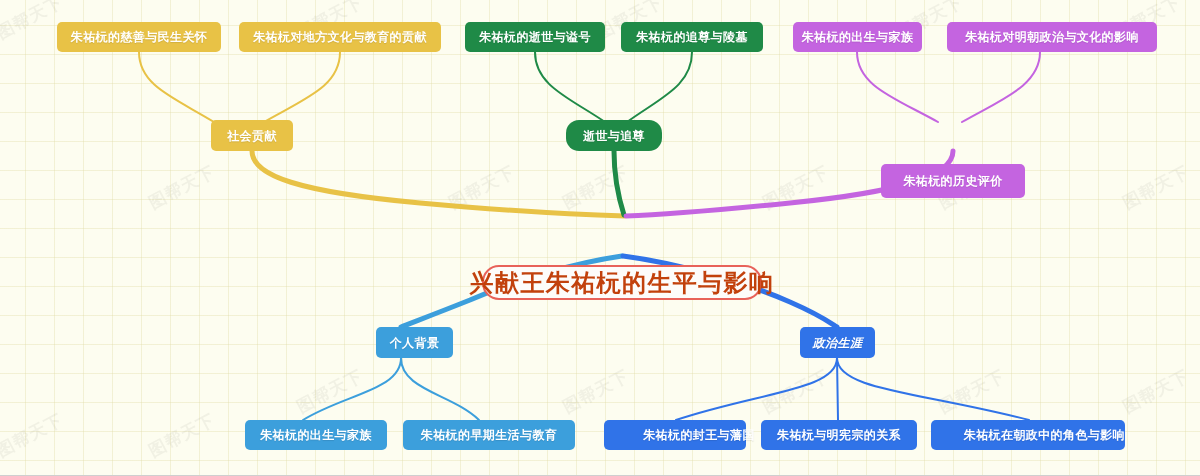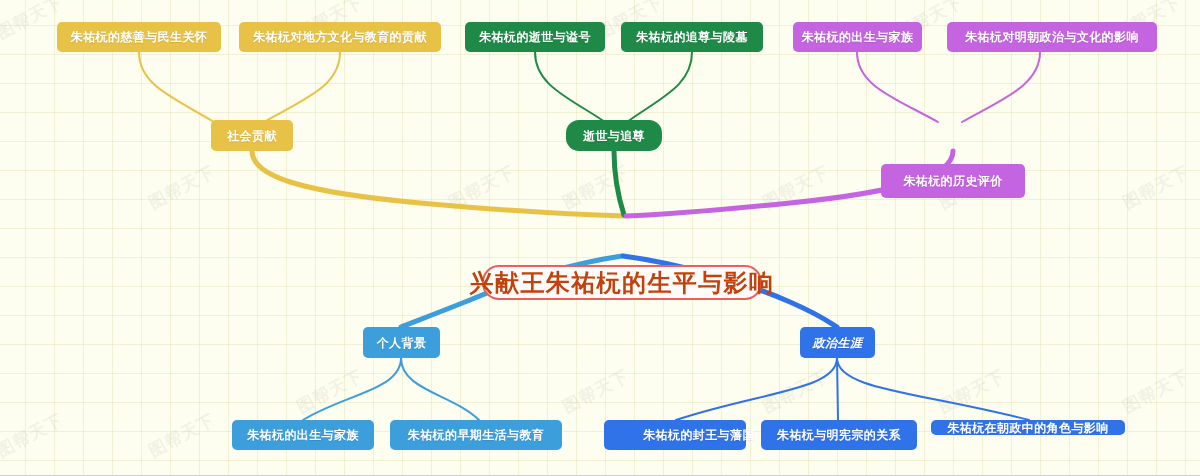--- a/index.html
+++ b/index.html
@@ -82,21 +82,21 @@
     font-size: 24px;
     font-weight: bold;
     letter-spacing: 1.4px;
     text-shadow: none;
     z-index: 5;
     margin-top: 47px;
   }
   .node.yellow  { background: #e8c246; }
   .node.green   { background: #1f8a47; }
   .node.purple  { background: #c464e0; }
-  .node.skyblue { background: #3c9fdc; }
+  .node.skyblue { background: #3c9fdc; margin-left: 13px; }
   .node.royal   { background: #3073e8; }
 </style>
 </head>
 <body>
 
 <div id="canvas">
 
   <div id="watermarks">
     <span class="wm" style="left:-6px;  top:6px;">图帮天下</span>
     <span class="wm" style="left:146px; top:176px;">图帮天下</span>
@@ -189,17 +189,17 @@
 
   <div class="node royal" style="left:800px; top:327px; width:75px; height:31px;font-style:italic;">
     <span>政治生涯</span>
   </div>
   <div class="node royal" style="left:604px; top:420px; width:142px; height:30px;padding-left:48px;">
     <span>朱祐杬的封王与藩国</span>
   </div>
   <div class="node royal" style="left:761px; top:420px; width:156px; height:30px;">
     <span>朱祐杬与明宪宗的关系</span>
   </div>
-  <div class="node royal" style="left:931px; top:420px; width:194px; height:15px;">
+  <div class="node royal" style="left:931px; top:420px; width:194px; height:30px;justify-content:flex-end;">
     <span>朱祐杬在朝政中的角色与影响</span>
   </div>
 
 </div>
 
 </body></html>

